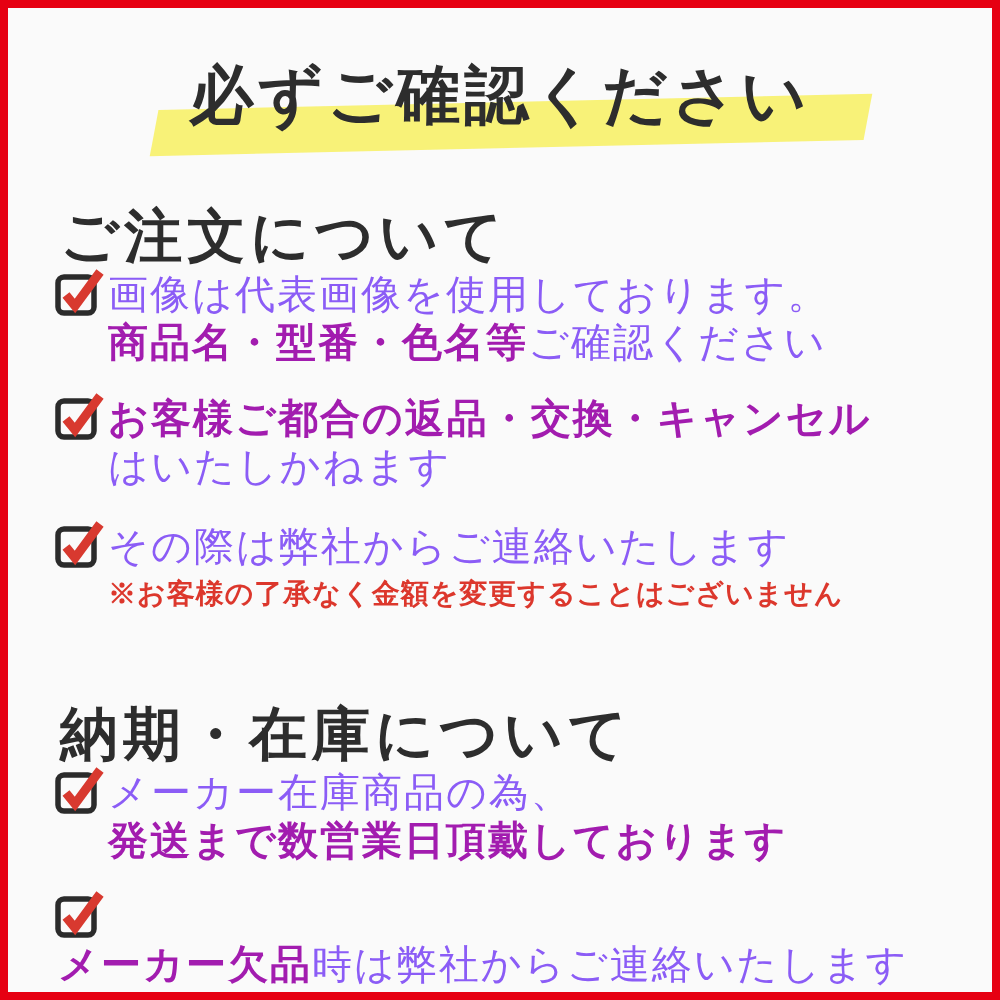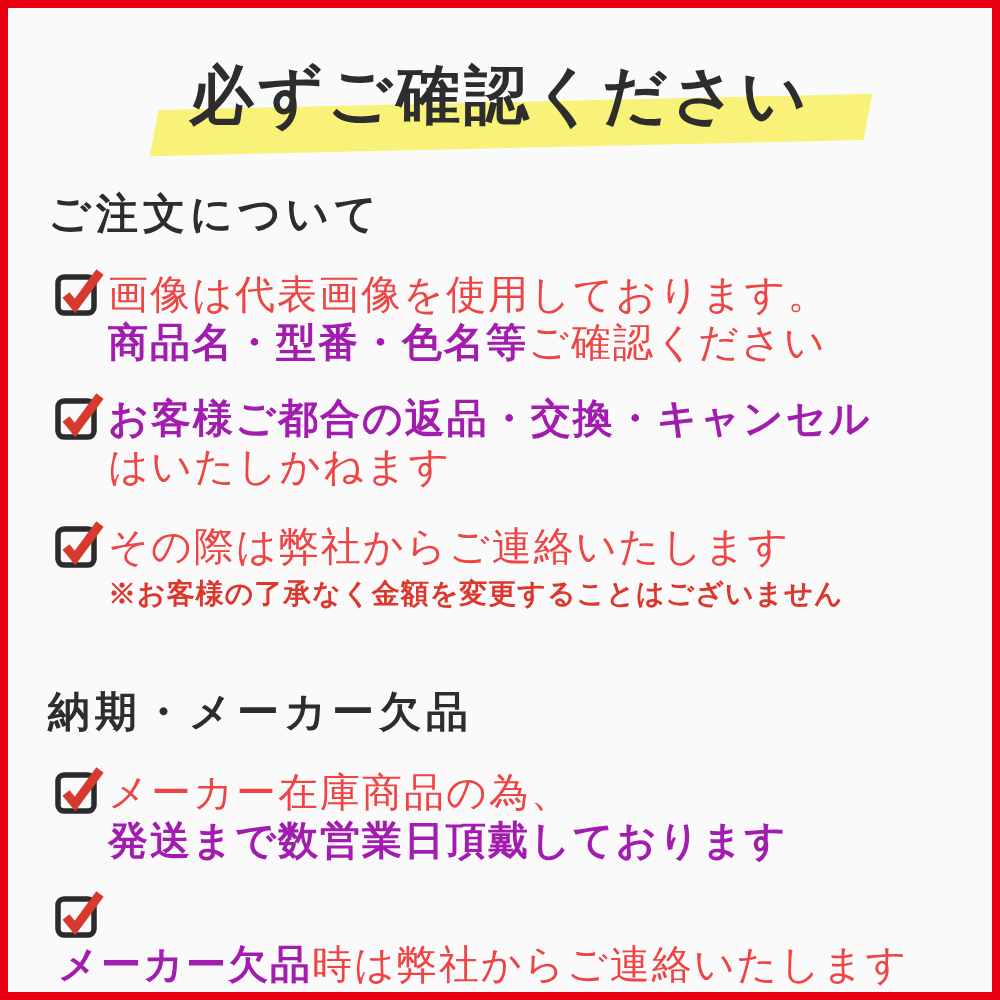--- a/index.html
+++ b/index.html
@@ -23,22 +23,22 @@
   }
   .hl{
     position:absolute;left:146px;top:50px;
     width:714px;height:46px;
     background:#f8f278;
     transform:rotate(-1.3deg) skewX(-12deg);
   }
   .title-text{position:relative;z-index:1;}
   
   .heading{
-    position:absolute;left:40px;margin:0;
-    font-size:42px;font-weight:700;letter-spacing:5px;
+    position:absolute;left:40px;margin:12px;
+    font-size:58px;font-weight:700;letter-spacing:5px;
     color:#2d2d2d;white-space:nowrap;
   }
   #h-order{top:178px;}
   #h-delivery{top:676px;}
   
   .item{
     position:absolute;left:46px;
     display:flex;align-items:flex-start;
   }
   #item1{top:262px;}
@@ -46,21 +46,21 @@
   #item3{top:514px;}
   #item4{top:760px;}
   #item5{top:884px;flex-direction:column;}
   .cb{width:50px;height:50px;flex:0 0 50px;margin-top:-2px;}
   .txt{
     margin-left:4px;
     font-size:40px;line-height:48px;letter-spacing:2px;
     font-weight:500;white-space:nowrap;
   }
   .red{color:#a21caf;font-weight:700;}
-  .black{color:#ef4444;}
+  .black{color:#8b5cf6;}
   .note{
     font-size:28px;line-height:36px;letter-spacing:1px;
     color:#dc372c;font-weight:700;margin-top:6px;
   }
 </style>
 </head>
 <body>
 
 <div class="frame">
 
@@ -97,21 +97,21 @@
     <svg class="cb" viewBox="0 0 50 50">
       <rect x="4" y="9" width="36" height="36" rx="6" fill="none" stroke="#2b2b2b" stroke-width="5.5"></rect>
       <polyline points="12,27 21,38 46,4" fill="none" stroke="#d8392f" stroke-width="9"></polyline>
     </svg>
     <div class="txt">
       <div><span class="black">その際は弊社からご連絡いたします</span></div>
       <div class="note">※お客様の了承なく金額を変更することはございません</div>
     </div>
   </div>
 
-  <h2 class="heading" id="h-delivery">納期・メーカー欠品</h2>
+  <h2 class="heading" id="h-delivery">納期・在庫について</h2>
 
   <div class="item" id="item4">
     <svg class="cb" viewBox="0 0 50 50">
       <rect x="4" y="9" width="36" height="36" rx="6" fill="none" stroke="#2b2b2b" stroke-width="5.5"></rect>
       <polyline points="12,27 21,38 46,4" fill="none" stroke="#d8392f" stroke-width="9"></polyline>
     </svg>
     <div class="txt">
       <div><span class="black">メーカー在庫商品の為、</span></div>
       <div><span class="red">発送まで数営業日頂戴しております</span></div>
     </div>

